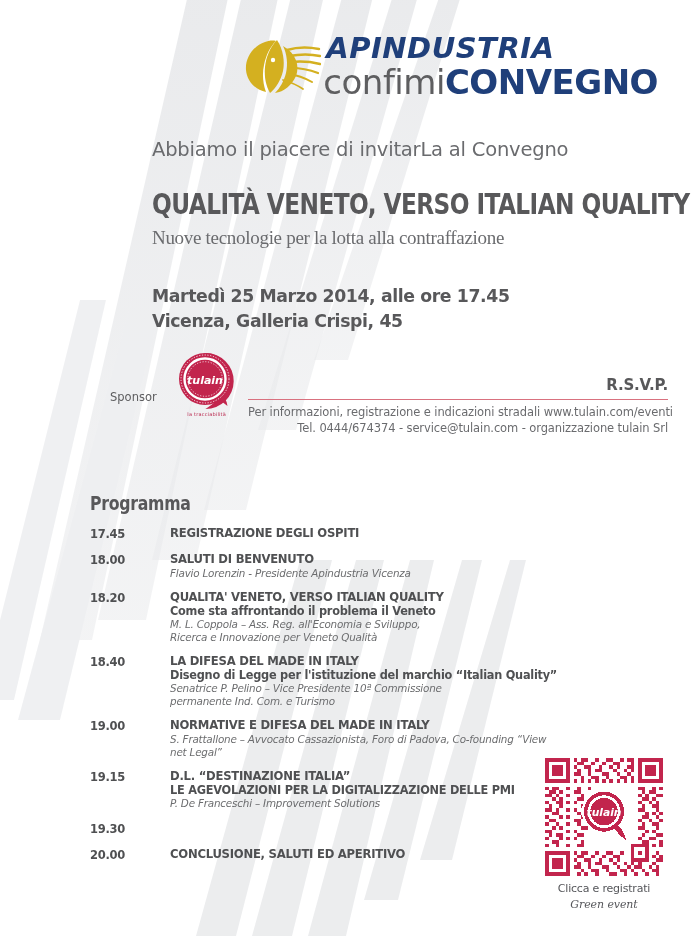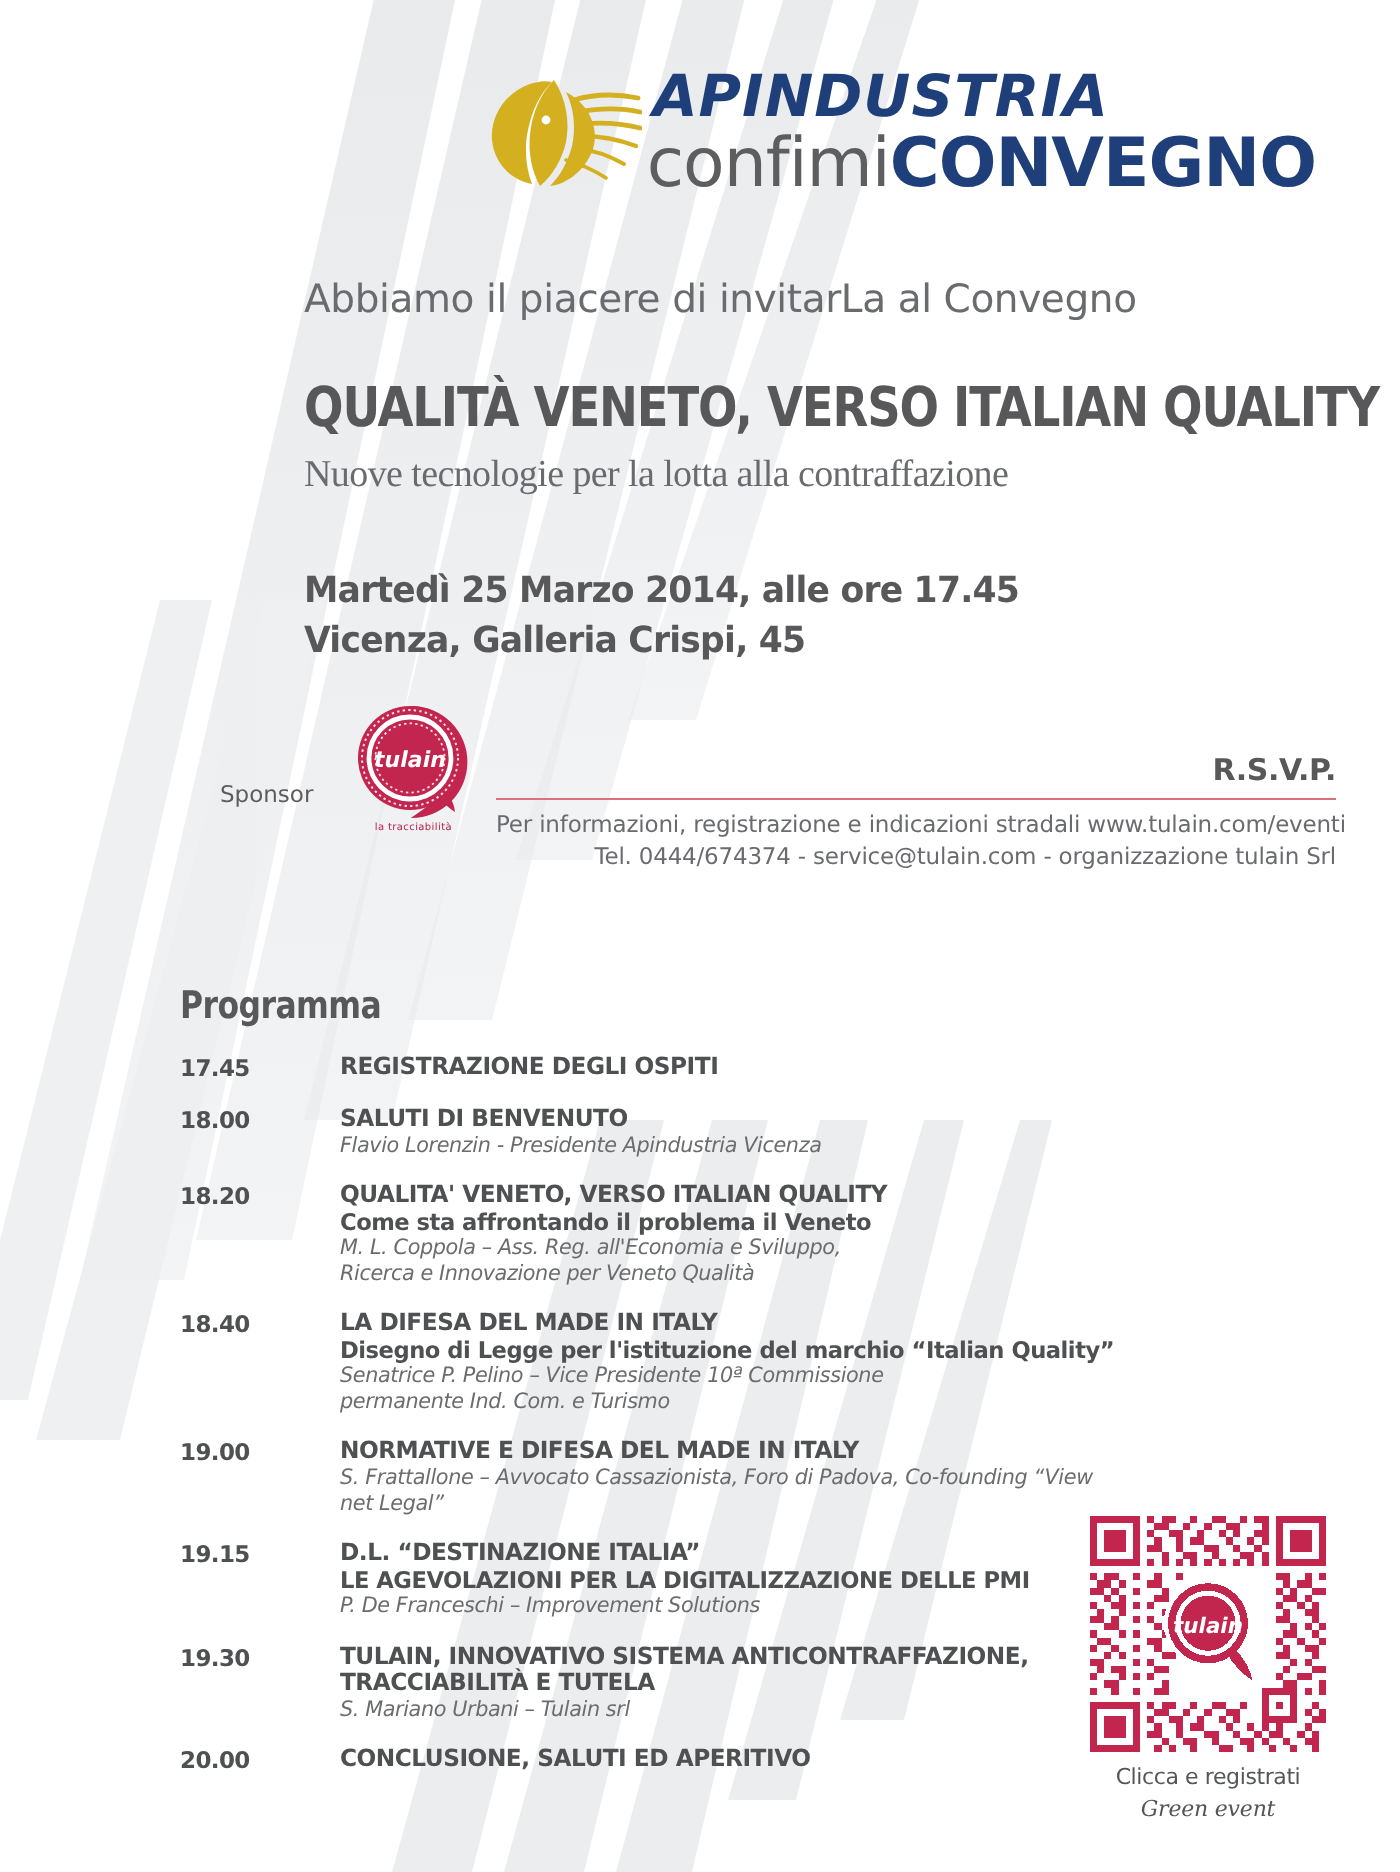--- a/index.html
+++ b/index.html
@@ -410,25 +410,20 @@
         <div class="prog-item">
           <div class="prog-time">19.15</div>
           <div class="prog-body">
             <div class="prog-title">D.L. “DESTINAZIONE ITALIA”</div>
             <div class="prog-subtitle">LE AGEVOLAZIONI PER LA DIGITALIZZAZIONE DELLE PMI</div>
             <div class="prog-speaker">P. De Franceschi  –  Improvement  Solutions</div>
           </div>
         </div>
         <div class="prog-item">
           <div class="prog-time">19.30</div>
-          <div class="prog-body">
-            <div class="prog-title">TULAIN, INNOVATIVO SISTEMA ANTICONTRAFFAZIONE,
-TRACCIABILITÀ E TUTELA</div>
-            <div class="prog-speaker">S. Mariano Urbani – Tulain srl</div>
-          </div>
         </div>
         <div class="prog-item">
           <div class="prog-time">20.00</div>
           <div class="prog-body">
             <div class="prog-title">CONCLUSIONE, SALUTI ED APERITIVO</div>
           </div>
         </div>
       </div>
   </div>
 

